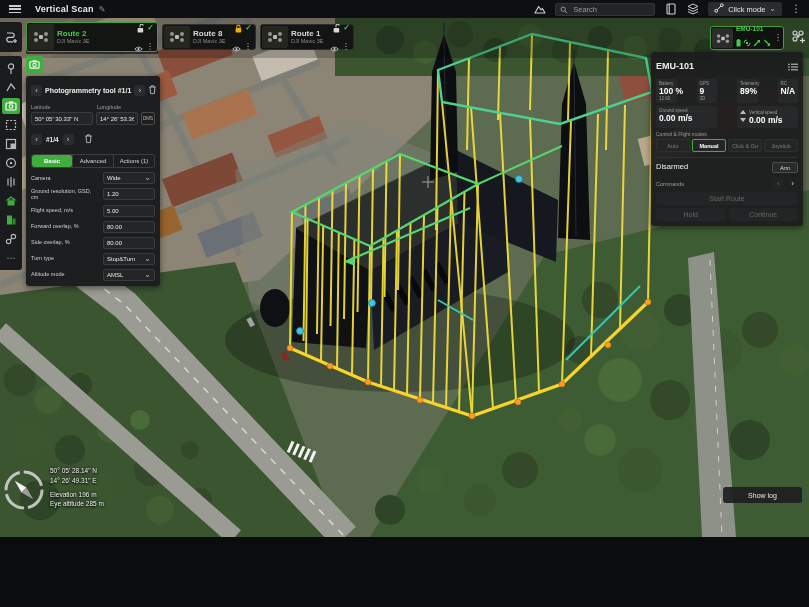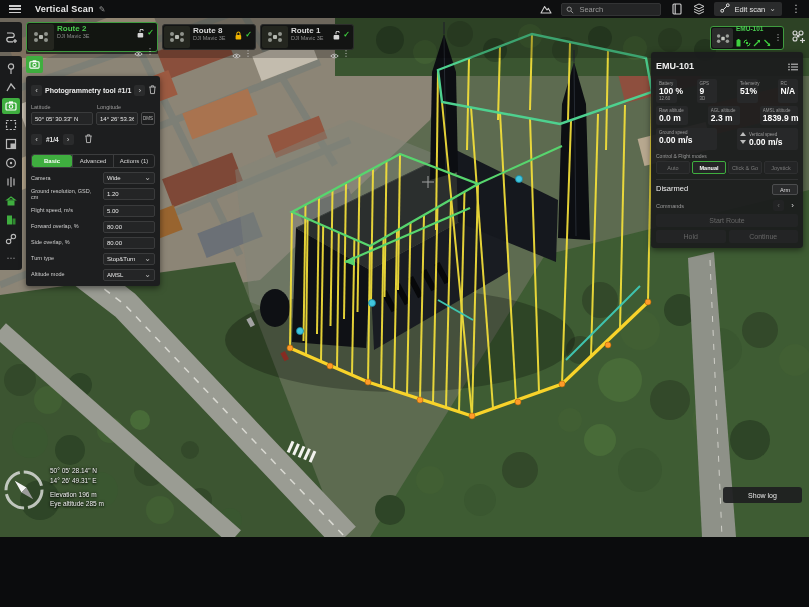--- a/index.html
+++ b/index.html
@@ -20,21 +20,21 @@
   .editpill{height:14px;background:#2a2b2c;border-radius:2px;display:flex;align-items:center;gap:4px;padding:0 6px;color:#e3e3e3;font-size:7.5px;cursor:pointer;}
   .chev{color:#b5b5b5;font-size:8px;line-height:1;}
   .vdots{color:#cfcfcf;font-size:10px;line-height:1;cursor:pointer;}
   
   .tool-top{left:0;top:22px;width:22px;height:30px;background:#1a1b1c;border-radius:0 3px 3px 0;display:flex;align-items:center;justify-content:center;z-index:30;}
   .toolcol{left:0;top:56px;width:22px;background:#1a1b1c;border-radius:0 3px 3px 0;display:flex;flex-direction:column;align-items:center;padding:4px 0;gap:3px;z-index:30;}
   .tool{width:18px;height:16px;display:flex;align-items:center;justify-content:center;border-radius:2px;cursor:pointer;}
   .tool.active{background:#3fae3f;}
   .hdots{color:#bdbdbd;font-size:9px;line-height:1;}
   
-  .rcard{top:24px;height:26px;background:#131413;border:1px solid #2c2d2c;border-radius:3px;display:flex;align-items:flex-start;z-index:30;padding:1px 3px 1px 1px;gap:3px;}
+  .rcard{top:24px;height:26px;background:#131413;border:1px solid #2c2d2c;border-radius:3px;display:flex;align-items:center;z-index:30;padding:1px 3px 1px 1px;gap:3px;}
   .rcard.sel{top:22px;height:30px;border:1px solid #3f9c3f;background:#121511;}
   .rthumb{width:26px;height:100%;background:#24261f;border-radius:2px;display:flex;align-items:center;justify-content:center;flex:none;}
   .rmid{flex:1;display:flex;flex-direction:column;justify-content:center;line-height:1.15;min-width:0;}
   .rname{font-size:8px;font-weight:bold;color:#d8d8d8;white-space:nowrap;}
   .rcard.sel .rname{color:#49c94f;}
   .rsub{font-size:5.5px;color:#8a8a8a;white-space:nowrap;}
   .rico{display:flex;flex-direction:column;align-items:flex-end;gap:1px;}
   .rico .row{display:flex;align-items:center;gap:3px;}
   .chk{color:#3fd03f;font-size:8px;font-weight:bold;line-height:1;}
   
@@ -341,21 +341,21 @@
           </svg>
       </span>
       <div class="editpill">
         <span>
           <svg width="10" height="10" viewBox="0 0 10 10">
               <circle cx="2.2" cy="7.8" r="1.4" fill="none" stroke="#e3e3e3" stroke-width="1"></circle>
               <circle cx="7.8" cy="2.2" r="1.4" fill="none" stroke="#e3e3e3" stroke-width="1"></circle>
               <line x1="3.3" y1="6.7" x2="6.7" y2="3.3" stroke="#e3e3e3" stroke-width="1"></line>
             </svg>
         </span>
-        <span>Edit scan</span>
+        <span>Click mode</span>
         <span class="chev">⌄</span>
       </div>
       <span class="vdots">⋮</span>
     </div>
   </div>
 
   <div class="abs tool-top">
     <svg width="14" height="14" viewBox="0 0 14 14">
         <path d="M3 3 h5 a2.2 2.2 0 0 1 0 4.4 h-3 a2.2 2.2 0 0 0 0 4.4 h4" fill="none" stroke="#c9c9c9" stroke-width="1.2"></path>
         <line x1="11" y1="9" x2="11" y2="13" stroke="#c9c9c9" stroke-width="1.2"></line>
@@ -674,41 +674,27 @@
         <div class="v">100 %</div>
         <div class="s">12.60</div>
       </div>
       <div class="tile">
         <div class="l">GPS</div>
         <div class="v">9</div>
         <div class="s">3D</div>
       </div>
       <div class="tile">
         <div class="l">Telemetry</div>
-        <div class="v">51%</div>
+        <div class="v">89%</div>
         <div class="s"></div>
       </div>
       <div class="tile">
         <div class="l">RC</div>
         <div class="v">N/A</div>
         <div class="s"></div>
-      </div>
-    </div>
-    <div class="tiles">
-      <div class="tile">
-        <div class="l">Raw altitude</div>
-        <div class="v">0.0 m</div>
-      </div>
-      <div class="tile">
-        <div class="l">AGL altitude</div>
-        <div class="v">2.3 m</div>
-      </div>
-      <div class="tile" style="flex:1.25;">
-        <div class="l">AMSL altitude</div>
-        <div class="v">1839.9 m</div>
       </div>
     </div>
     <div class="tiles">
       <div class="tile">
         <div class="l">Ground speed</div>
         <div class="v">0.00 m/s</div>
       </div>
       <div class="tile" style="display:flex;gap:3px;align-items:center;">
         <span><svg width="6" height="12" viewBox="0 0 6 12">
               <polygon points="3,0 6,4 0,4" fill="#bdbdbd"></polygon>

